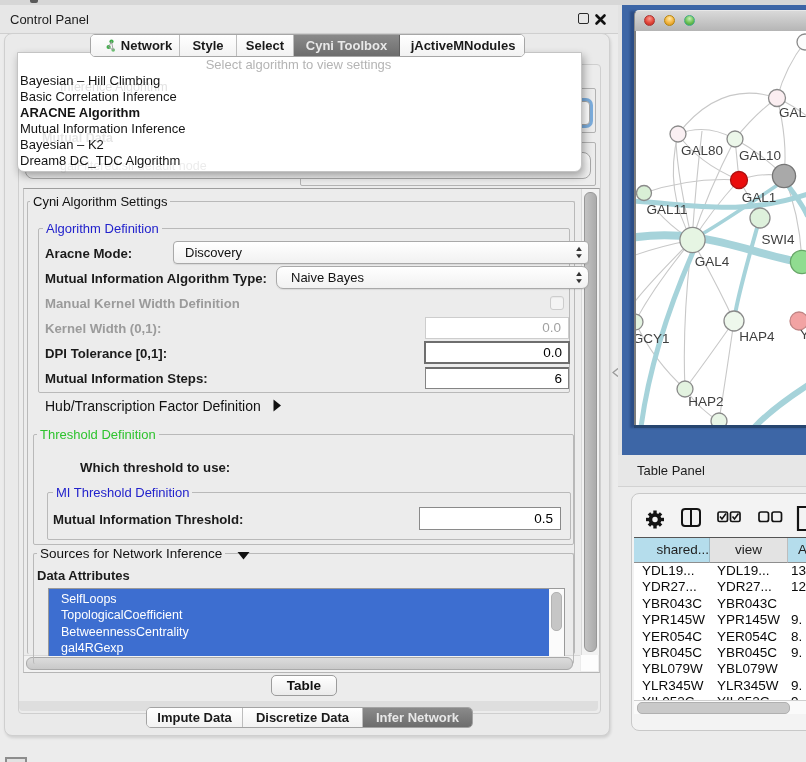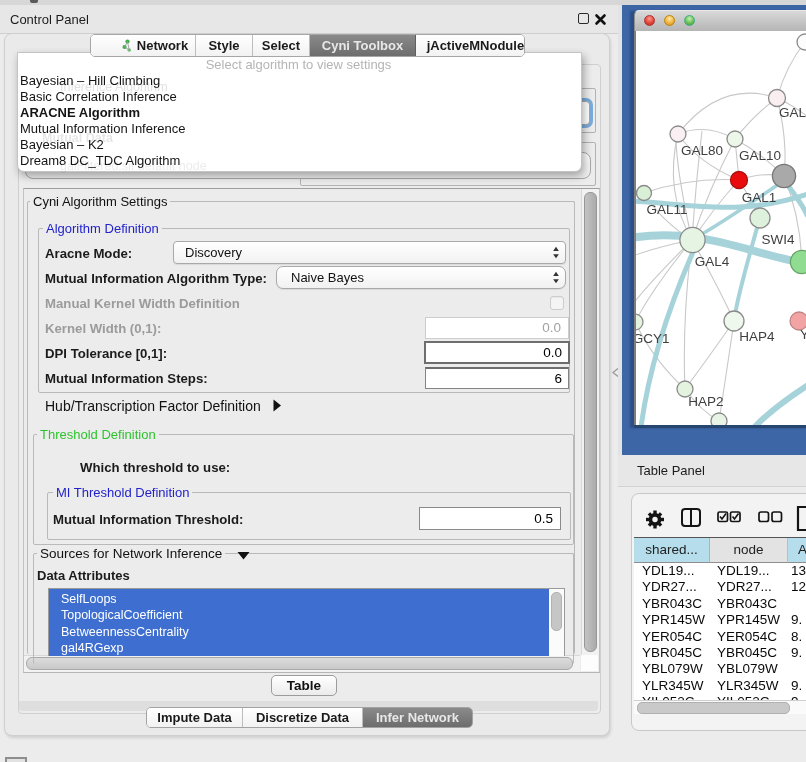--- a/index.html
+++ b/index.html
@@ -5,21 +5,21 @@
   html,body{margin:0;padding:0;}
   #root{position:relative;width:806px;height:762px;overflow:hidden;
     font-family:"Liberation Sans",sans-serif;background:#ececec;}
   .abs{position:absolute;}
   .b{font-weight:bold;}
   .lbl{position:absolute;font-size:13.2px;font-weight:bold;color:#1b1b1b;white-space:nowrap;}
   .glbl{position:absolute;font-size:13.2px;font-weight:bold;color:#9b9b9b;white-space:nowrap;}
   .tbox{position:absolute;border:1px solid #b9b9b9;border-radius:2px;}
   .ttl{position:absolute;font-size:13px;background:#ececec;padding:0 3px;white-space:nowrap;}
   .combo{position:absolute;border:1px solid #a9a9a9;border-radius:4px;
-    background:linear-gradient(#ffffff,#f1f1f1);box-shadow:0 1px 1px rgba(0,0,0,0.08);}
+    background:linear-gradient(#ffffff,#f1f1f1);box-shadow:0 1px 1px rgba(0,0,0,0.08);padding-left:23px;}
   .combo .ct{position:absolute;left:11px;top:3px;font-size:13px;color:#111;white-space:nowrap;}
   .arrows{position:absolute;right:5px;top:4px;width:8px;height:13px;}
   .field{position:absolute;background:#fff;font-size:13.5px;text-align:right;
     white-space:nowrap;}
   .seg{display:inline-block;height:19px;line-height:19px;font-size:13px;font-weight:bold;
     color:#1a1a1a;text-align:center;vertical-align:top;background:linear-gradient(#ffffff,#f2f2f2);
     border-right:1px solid #bdbdbd;}
   .seg.dark{background:linear-gradient(#8a8a8a,#6d6d6d);color:#e8e8e8;border-right:none;}
 </style>
 </head>
@@ -131,21 +131,21 @@
   <div class="abs" style="left:42px;top:131px;font-size:12.5px;font-weight:bold;color:rgba(90,90,90,0.15);">Mutual Data</div>
   <div class="abs" style="left:60px;top:159px;font-size:12.5px;color:rgba(90,90,90,0.12);">galFiltered.sif default node</div>
   <div class="abs" style="left:20px;top:73px;font-size:13px;color:#141414;line-height:16px;white-space:pre;">Bayesian – Hill Climbing
 Basic Correlation Inference
 <span class="b">ARACNE Algorithm</span>
 Mutual Information Inference
 Bayesian – K2
 Dream8 DC_TDC Algorithm</div>
 
   <div class="abs" style="left:90px;top:34px;width:433px;height:21px;border:1px solid #a6a6a6;border-radius:5px;overflow:hidden;white-space:nowrap;z-index:60;background:#fff;">
-    <div class="seg" style="width:80px;height:21px;line-height:21px;padding-left:24px;"><svg width="11" height="13" viewBox="0 0 11 13" style="vertical-align:-2px;margin-right:4px;">
+    <div class="seg" style="width:80px;height:21px;line-height:21px;padding-left:8px;"><svg width="11" height="13" viewBox="0 0 11 13" style="vertical-align:-2px;margin-right:4px;">
           <circle cx="5.5" cy="2.5" r="2.1" fill="#3fae49"></circle>
           <circle cx="2.6" cy="8" r="2.1" fill="#3fae49"></circle>
           <circle cx="7.2" cy="11" r="1.8" fill="#6abf70"></circle>
           <path d="M5.5 2.5 L2.6 8 L7.2 11 M5.5 2.5 L7.2 11" stroke="#9c9c9c" stroke-width="0.9" fill="none"></path>
         </svg>Network</div><div class="seg" style="width:56px;height:21px;line-height:21px;">Style</div><div class="seg" style="width:56px;height:21px;line-height:21px;">Select</div><div class="seg dark" style="width:105px;height:21px;line-height:21px;border-right:1px solid #5f5f5f;">Cyni Toolbox</div><div class="seg" style="width:126px;height:21px;line-height:21px;border-right:none;">jActiveMNodules</div>
   </div>
 
   <svg class="abs" style="left:612px;top:368px;" width="7" height="9" viewBox="0 0 7 9">
       <path d="M6 0.5 L1 4.5 L6 8.5" stroke="#9a9a9a" stroke-width="1.4" fill="none"></path>
     </svg>
@@ -276,22 +276,22 @@
   <svg class="abs" style="left:758px;top:511px;" width="25" height="12" viewBox="0 0 25 12">
     <rect x="1" y="1" width="9.5" height="9.5" rx="2" fill="none" stroke="#141414" stroke-width="1.7"></rect>
     <rect x="14" y="1" width="9.5" height="9.5" rx="2" fill="none" stroke="#141414" stroke-width="1.7"></rect>
   </svg>
   <svg class="abs" style="left:796px;top:504px;" width="20" height="27" viewBox="0 0 20 27">
     <path d="M2 3 h10 l6 6 v15 a2 2 0 0 1 -2 2 h-14 z" fill="none" stroke="#141414" stroke-width="2.2"></path>
     <path d="M12 3 v6 h6" fill="none" stroke="#141414" stroke-width="2"></path>
   </svg>
 
   <div class="abs" style="left:634px;top:537px;width:172px;height:176px;overflow:hidden;background:#fff;border-top:1px solid #555;">
-    <div class="abs" style="left:0;top:0;width:75px;height:24px;background:#b5ddec;border-right:1px solid #9fb9c4;border-bottom:1px solid #8e8e8e;text-align:center;font-size:13.5px;color:#222;line-height:24px;">shared...</div>
-    <div class="abs" style="left:76px;top:0;width:77px;height:24px;background:#e3e3e3;border-right:1px solid #bdbdbd;border-bottom:1px solid #8e8e8e;text-align:center;font-size:13.5px;color:#222;line-height:24px;">node</div>
+    <div class="abs" style="left:0;top:0;width:75px;height:24px;background:#b5ddec;border-right:1px solid #9fb9c4;border-bottom:1px solid #8e8e8e;text-align:right;font-size:13.5px;color:#222;line-height:24px;">shared...</div>
+    <div class="abs" style="left:76px;top:0;width:77px;height:24px;background:#e3e3e3;border-right:1px solid #bdbdbd;border-bottom:1px solid #8e8e8e;text-align:center;font-size:13.5px;color:#222;line-height:24px;">view</div>
     <div class="abs" style="left:154px;top:0;width:60px;height:24px;background:#b5ddec;border-bottom:1px solid #8e8e8e;font-size:13.5px;color:#222;line-height:24px;padding-left:10px;">A</div>
     <div class="abs" style="left:8px;top:25px;font-size:13.5px;color:#0a0a0a;line-height:16.4px;white-space:pre;">YDL19...
 YDR27...
 YBR043C
 YPR145W
 YER054C
 YBR045C
 YBL079W
 YLR345W
 YIL052C</div>

